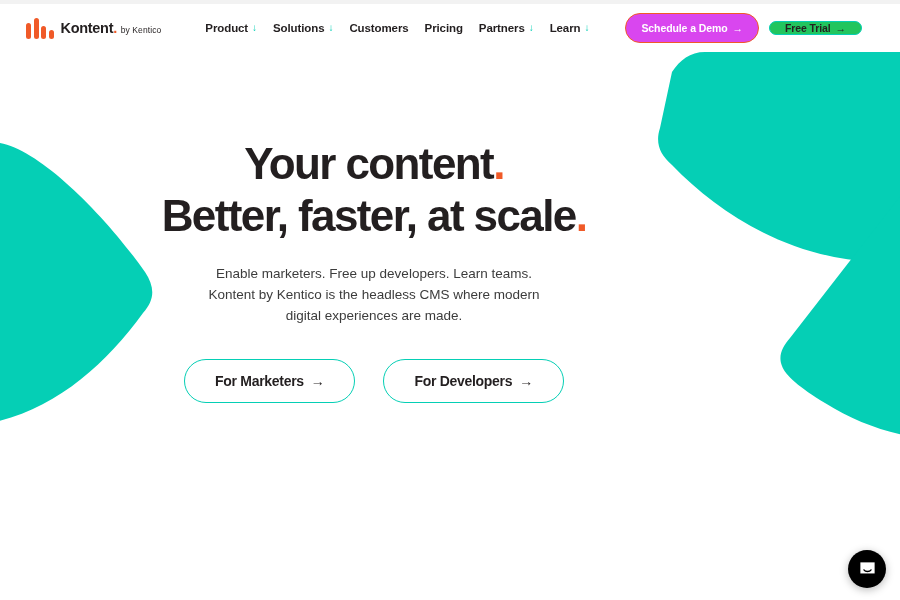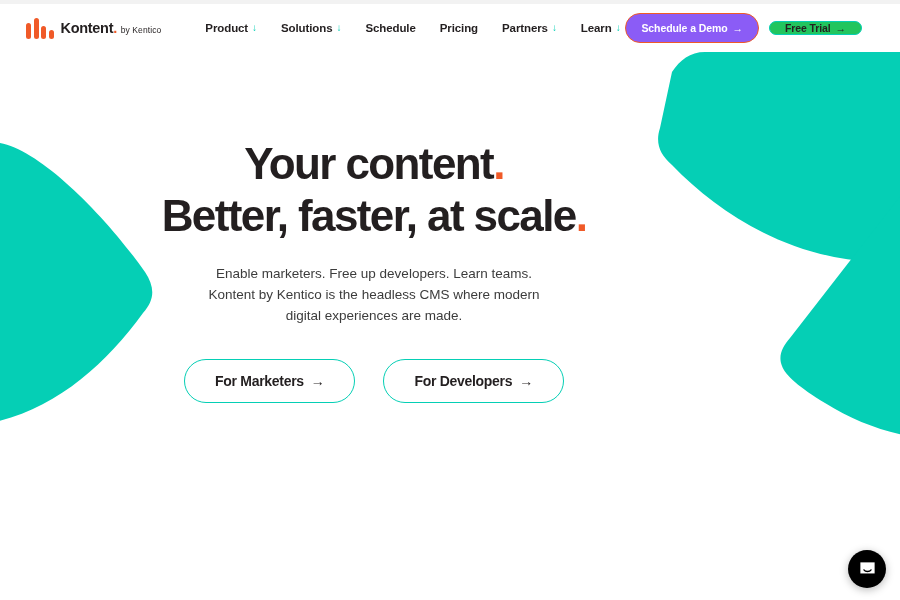--- a/index.html
+++ b/index.html
@@ -44,37 +44,37 @@
     font-size:14.5px; font-weight:bold; color:#231f20;
     letter-spacing:-0.3px; line-height:1;
   }
   .logo-name .dot { color:#f05a28; }
   .logo-sub {
     font-size:8.5px; color:#231f20; letter-spacing:0.1px;
     text-align:right; margin-top:2px; line-height:1;
   }
 
   
-  .nav { display:flex; align-items:flex-start; margin-left:44px; gap:24px; }
+  .nav { display:flex; align-items:flex-start; margin-left:44px; gap:16px; }
   .nav-item {
     display:flex; align-items:center; gap:4px;
     font-size:11.5px; font-weight:bold; color:#231f20;
     letter-spacing:-0.1px; cursor:pointer; white-space:nowrap;
   }
   .nav-caret { color:#05cfb5; font-size:10px; line-height:1; font-weight:bold; }
 
   
   .hdr-actions { display:flex; align-items:center; gap:10px; margin-left:auto; margin-right:14px; }
   .btn {
     display:inline-flex; align-items:center; gap:5px;
     font-size:10.5px; font-weight:bold; letter-spacing:-0.1px;
     border-radius:999px; cursor:pointer; white-space:nowrap;
   }
   .btn-demo {
-    background:#8b5cf6; color:#ffffff;
+    background:#d946ef; color:#ffffff;
     padding:8px 15px; border:1px solid #f05a28;
   }
   .btn-trial {
     background:#22c55e; color:#231f20;
     padding:0 15px; border:1.4px solid #05cfb5;
   }
 
   
   .hero {
     position:absolute; top:0; left:0; width:748px; height:600px;
@@ -162,21 +162,21 @@
     <nav class="nav">
       <span class="nav-item">
         <span>Product</span>
         <span class="nav-caret">↓</span>
       </span>
       <span class="nav-item">
         <span>Solutions</span>
         <span class="nav-caret">↓</span>
       </span>
       <span class="nav-item">
-        <span>Schedule</span>
+        <span>Customers</span>
       </span>
       <span class="nav-item">
         <span>Pricing</span>
       </span>
       <span class="nav-item">
         <span>Partners</span>
         <span class="nav-caret">↓</span>
       </span>
       <span class="nav-item">
         <span>Learn</span>

